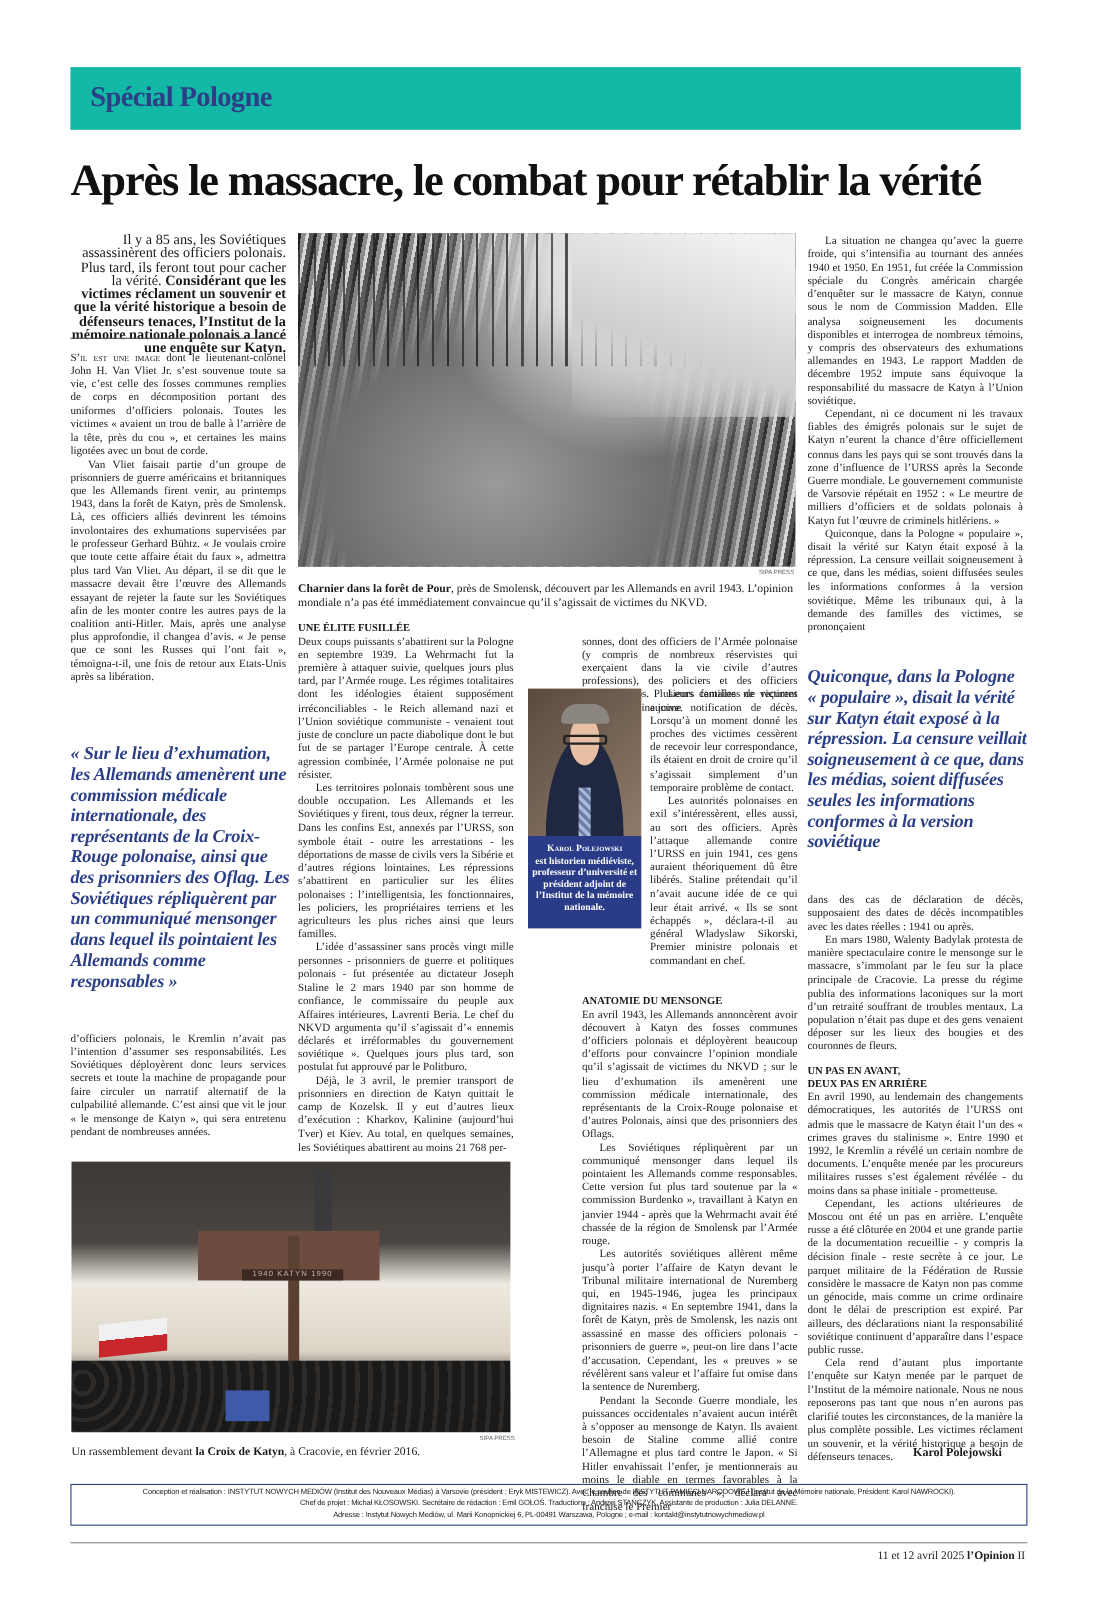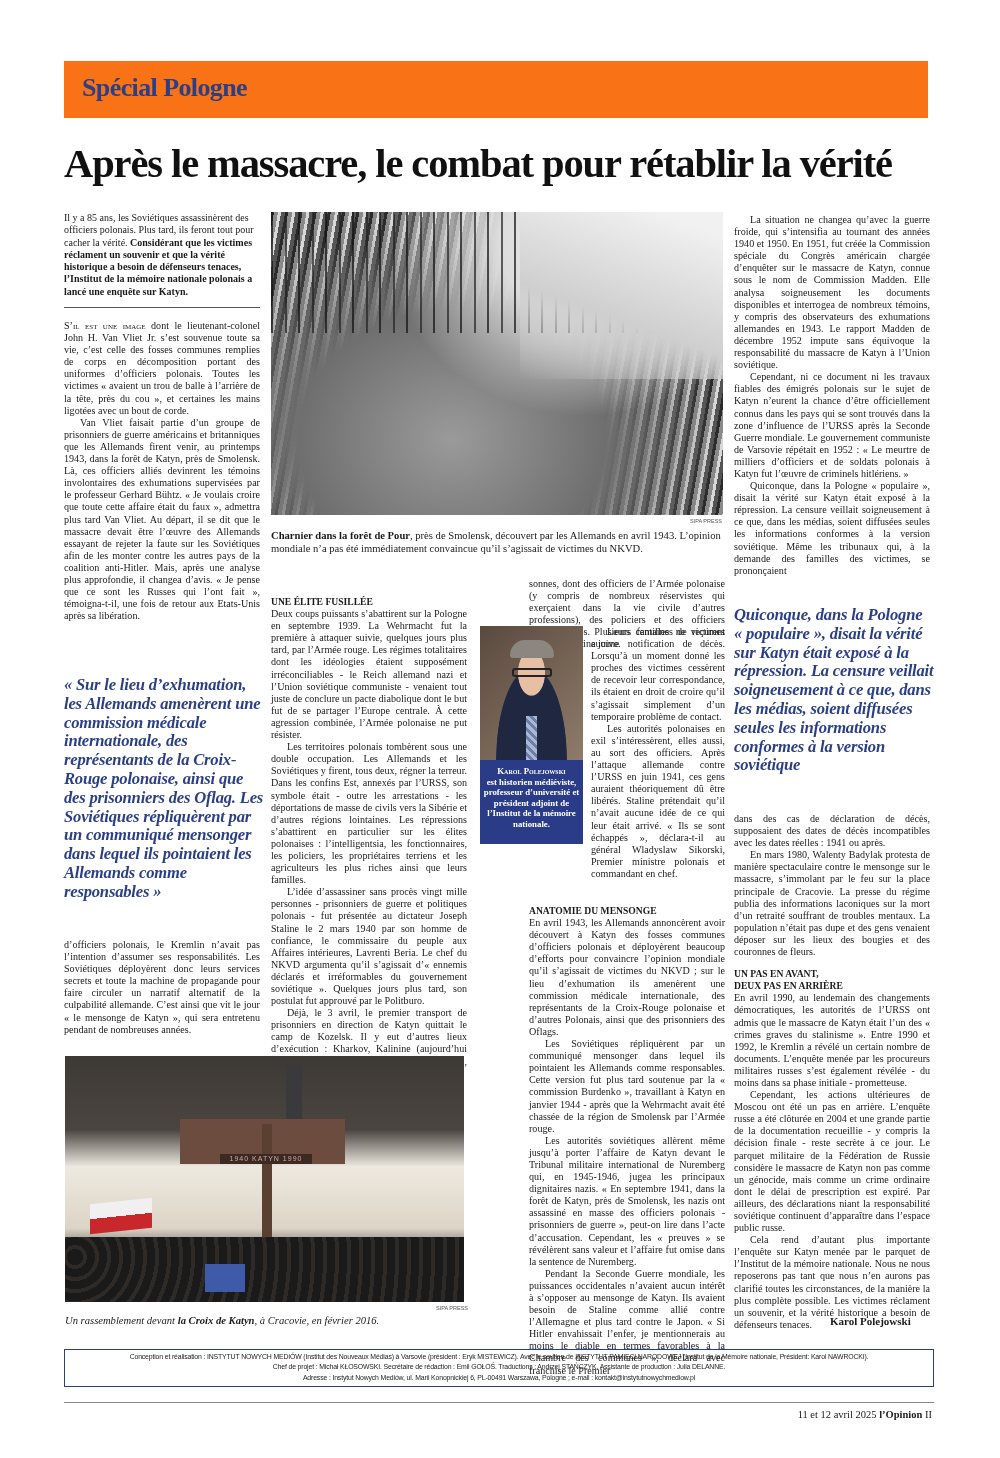--- a/index.html
+++ b/index.html
@@ -1,30 +1,30 @@
 <!DOCTYPE html>
 <html><head>
 <meta charset="utf-8">
 <style>
   * { box-sizing: border-box; margin: 0; padding: 0; }
   html, body { width: 1000px; height: 1458px; background: #ffffff; overflow: hidden; }
   body { position: relative; font-family: "DejaVu Serif", "Liberation Serif", serif; color: #1a1a1a; }
 
-  .banner { position: absolute; left: 64px; top: 61px; width: 864px; height: 57px; background: #f97316; }
+  .banner { position: absolute; left: 64px; top: 61px; width: 864px; height: 57px; background: #14b8a6; }
   .banner-title { position: absolute; left: 18px; top: 12px; font-family: "Liberation Serif", serif; font-weight: bold; font-size: 26px; color: #2b3f86; letter-spacing: -0.6px; }
 
   .headline { position: absolute; left: 64px; top: 140px; width: 880px; font-family: "Liberation Serif", serif; font-size: 40.5px; letter-spacing: -1.1px; color: #111; white-space: nowrap; }
 
   .col { position: absolute; font-family: "Liberation Serif", serif; font-size: 10.1px; line-height: 12.1px; text-align: justify; hyphens: auto; color: #1a1a1a; }
   .col p { text-indent: 16px; }
   .col p.noindent { text-indent: 0; }
   .smallcaps { font-variant: small-caps; }
   .sub { font-weight: bold; text-indent: 0 !important; margin-top: 10px; font-size: 9.6px; }
 
-  .intro { left: 64px; top: 212px; width: 196px; font-size: 10px; line-height: 12.3px; text-align: left; }
+  .intro { left: 64px; top: 212px; width: 196px; font-size: 13px; line-height: 12.3px; text-align: right; }
   .intro b { font-weight: bold; }
   .intro-rule { position: absolute; left: 64px; top: 307px; width: 196px; height: 1px; background: #555; }
 
   .pullquote { position: absolute; font-family: "Liberation Serif", serif; font-style: italic; font-weight: bold; font-size: 16.6px; line-height: 18.8px; color: #2b3f86; letter-spacing: -0.2px; }
   .pq1 { left: 64px; top: 676px; width: 200px; }
   .pq2 { left: 734px; top: 606px; width: 200px; }
 
   .photo { position: absolute; overflow: hidden; }
   .photo1 { left: 271px; top: 212px; width: 452px; height: 303px;
     background:
@@ -91,21 +91,21 @@
 
 <div class="photo photo1">
   <div class="trees"></div>
   <div class="snow"></div>
 </div>
 <div class="credit" style="left:690px; top:518px;">SIPA PRESS</div>
 <div class="caption" style="left:271px; top:529px; width:460px;">
   <b>Charnier dans la forêt de Pour</b><span>, près de Smolensk, découvert par les Allemands en avril 1943. L’opinion mondiale n’a pas été immédiatement convaincue qu’il s’agissait de victimes du NKVD.</span>
 </div>
 
-<div class="col" style="left:271px; top:596px; width:196px;">
+<div class="col" style="left:271px; top:566px; width:196px;">
   <p class="sub" style="margin-top:0">UNE ÉLITE FUSILLÉE</p>
   <p class="noindent">Deux coups puissants s’abattirent sur la Pologne en septembre 1939. La Wehrmacht fut la première à attaquer suivie, quelques jours plus tard, par l’Armée rouge. Les régimes totalitaires dont les idéologies étaient supposément irréconciliables - le Reich allemand nazi et l’Union soviétique communiste - venaient tout juste de conclure un pacte diabolique dont le but fut de se partager l’Europe centrale. À cette agression combinée, l’Armée polonaise ne put résister.</p>
   <p>Les territoires polonais tombèrent sous une double occupation. Les Allemands et les Soviétiques y firent, tous deux, régner la terreur. Dans les confins Est, annexés par l’URSS, son symbole était - outre les arrestations - les déportations de masse de civils vers la Sibérie et d’autres régions lointaines. Les répressions s’abattirent en particulier sur les élites polonaises : l’intelligentsia, les fonctionnaires, les policiers, les propriétaires terriens et les agriculteurs les plus riches ainsi que leurs familles.</p>
   <p>L’idée d’assassiner sans procès vingt mille personnes - prisonniers de guerre et politiques polonais - fut présentée au dictateur Joseph Staline le 2 mars 1940 par son homme de confiance, le commissaire du peuple aux Affaires intérieures, Lavrenti Beria. Le chef du NKVD argumenta qu’il s’agissait d’« ennemis déclarés et irréformables du gouvernement soviétique ». Quelques jours plus tard, son postulat fut approuvé par le Politburo.</p>
   <p>Déjà, le 3 avril, le premier transport de prisonniers en direction de Katyn quittait le camp de Kozelsk. Il y eut d’autres lieux d’exécution : Kharkov, Kalinine (aujourd’hui Tver) et Kiev. Au total, en quelques semaines, les Soviétiques abattirent au moins 21 768 per-</p>
 </div>
 
 <div class="col" style="left:529px; top:578px; width:196px;">
   <p class="noindent" style="text-indent:0;">sonnes, dont des officiers de l’Armée polonaise (y compris de nombreux réservistes qui exerçaient dans la vie civile d’autres professions), des policiers et des officiers d’autres corps. Plusieurs centaines de victimes étaient d’origine juive.</p>
 </div>
@@ -155,21 +155,21 @@
 <div class="photo photo2">
   <div class="tower"></div>
   <div class="roof"></div>
   <div class="cross-v"></div>
   <div class="sign">1940 KATYN 1990</div>
   <div class="flag"></div>
   <div class="crowd"></div>
   <div class="placard"></div>
 </div>
 <div class="credit" style="left:436px; top:1305px;">SIPA PRESS</div>
-<div class="caption" style="left:65px; top:1314px; width:410px;font-style:italic;">
+<div class="caption" style="left:65px; top:1314px; width:410px;">
   <span>Un rassemblement devant </span><b>la Croix de Katyn</b><span>, à Cracovie, en février 2016.</span>
 </div>
 
 <div class="footer-box">
   <div>Conception et réalisation : INSTYTUT NOWYCH MEDIÓW (Institut des Nouveaux Médias) à Varsovie (président : Eryk MISTEWICZ). Avec le soutien de INSTYTUT PAMIĘCI NARODOWEJ (Institut de la Mémoire nationale, Président: Karol NAWROCKI).</div>
   <div>Chef de projet : Michał KŁOSOWSKI. Secrétaire de rédaction : Emil GOŁOŚ. Traductions : Andrzej STAŃCZYK. Assistante de production : Julia DELANNE.</div>
   <div>Adresse : Instytut Nowych Mediów, ul. Marii Konopnickiej 6, PL-00491 Warszawa, Pologne ; e-mail : kontakt@instytutnowychmediow.pl</div>
 </div>
 <div class="footer-rule"></div>
 <div class="folio">

